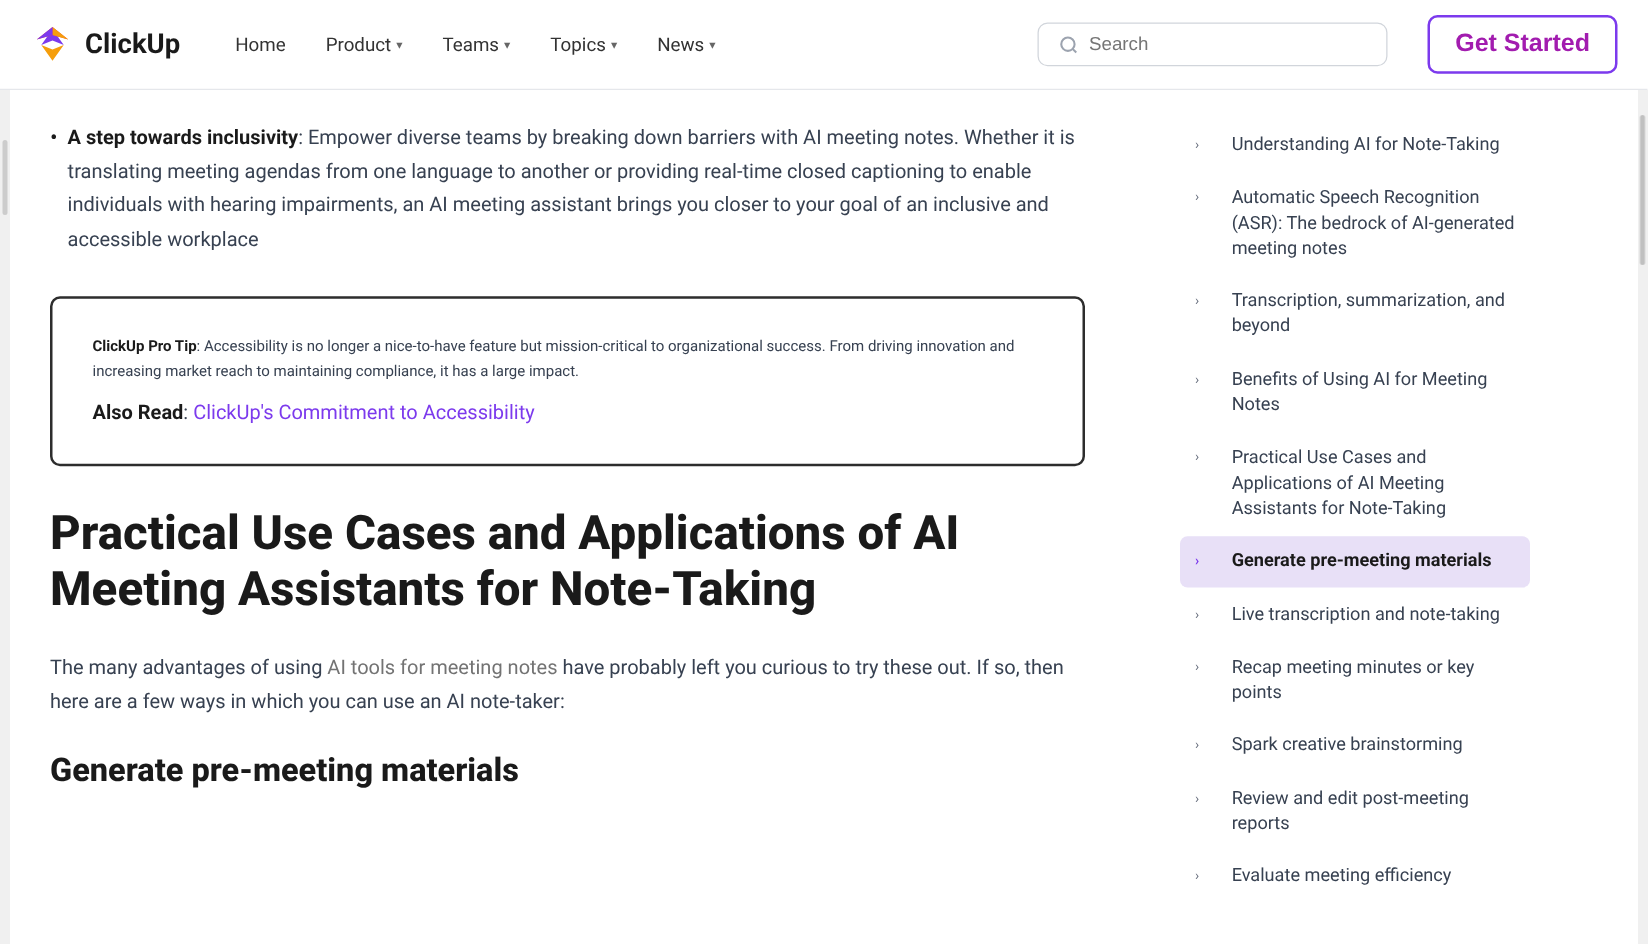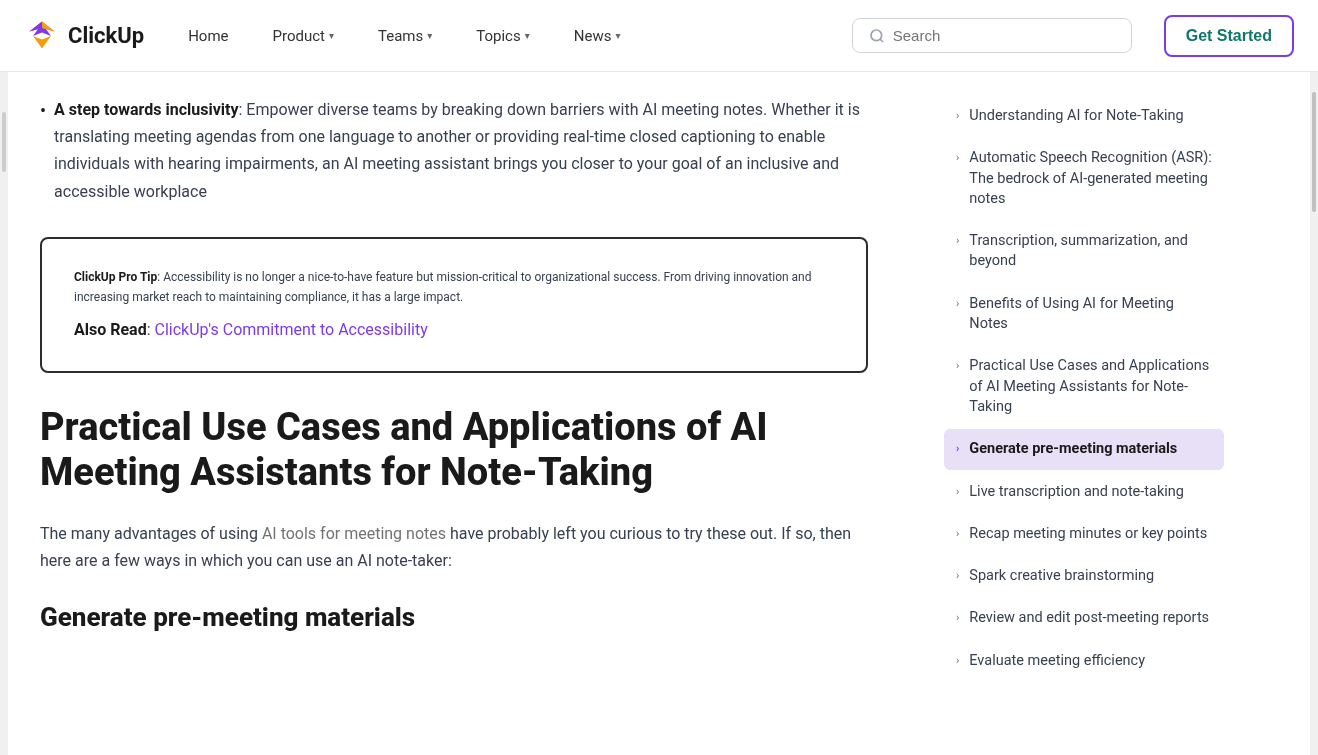--- a/index.html
+++ b/index.html
@@ -30,21 +30,21 @@
       height: 36px;
     }
     .logo-text {
       font-size: 22px;
       font-weight: 700;
       color: #1a1a1a;
     }
     .nav {
       display: flex;
       align-items: flex-end;
-      gap: 20px;
+      gap: 8px;
       flex: 1;
     }
     .nav-item {
       display: flex;
       align-items: center;
       gap: 4px;
       padding: 8px 12px;
       font-size: 15px;
       color: #333;
       cursor: pointer;
@@ -71,25 +71,25 @@
       font-size: 15px;
       color: #666;
       width: 100%;
     }
     .search-icon-svg {
       color: #9ca3af;
       flex-shrink: 0;
     }
     .get-started-btn {
       background: #fff;
-      color: #0f766e;
+      color: #a21caf;
       border: 2px solid #7c3aed;
       border-radius: 8px;
       padding: 10px 20px;
-      font-size: 16px;
+      font-size: 20px;
       font-weight: 600;
       cursor: pointer;
       white-space: nowrap;
       flex-shrink: 0;
       text-align: center;
     }
 
     
     .page-wrapper {
       display: flex;
@@ -242,20 +242,21 @@
       flex-shrink: 0;
       font-size: 11px;
       color: #6b7280;
       margin-top: 2px;
     }
     .sidebar-chevron.active {
       color: #7c3aed;
     }
     .sidebar-item-text {
       flex: 1;
+      margin-left: 16px;
     }
 
     
     .right-scrollbar {
       width: 8px;
       background: #f0f0f0;
       position: fixed;
       right: 0;
       top: 72px;
       bottom: 0;

